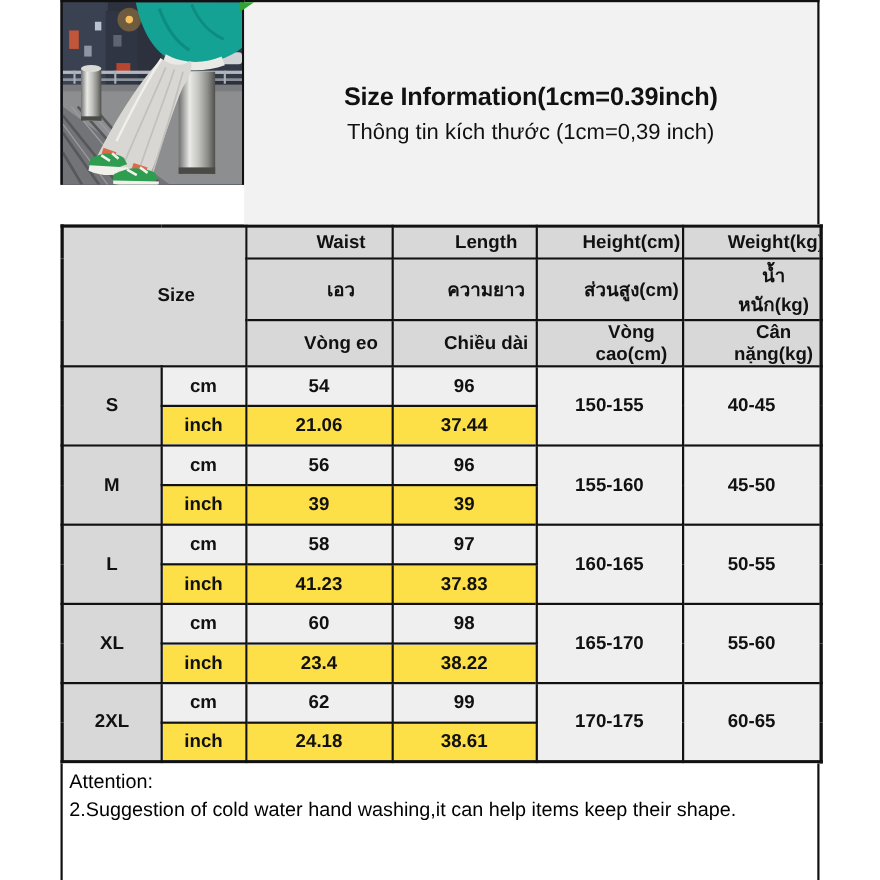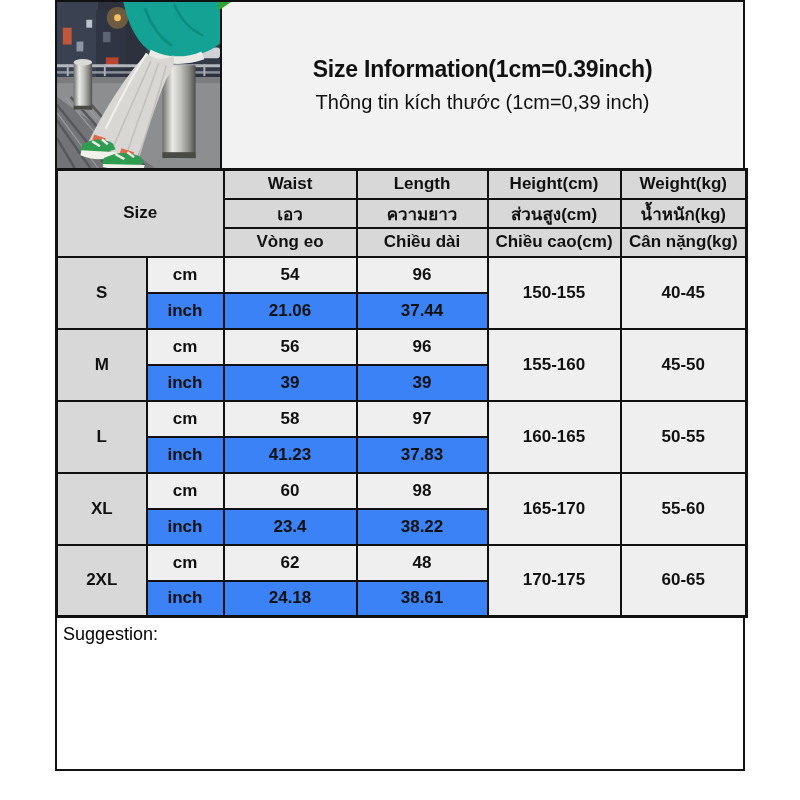--- a/index.html
+++ b/index.html
@@ -10,41 +10,41 @@
     --accent-green:#2fa335;
     --hoodie-teal:#14a294;
   }
   *{margin:0;padding:0;box-sizing:border-box;}
   html,body{background:#ffffff;}
   body{font-family:"Liberation Sans","DejaVu Sans",sans-serif;color:#111;}
   .page{position:relative;width:800px;height:800px;background:#fff;margin:0 auto;overflow:hidden;}
   .content{position:absolute;left:55px;top:0;width:690px;}
 
   
-  .top-row{display:flex;height:168px;}
+  .top-row{display:flex;height:204px;}
   .photo-frame{flex:0 0 167px;width:167px;height:168px;border:2px solid var(--border);border-bottom:none;position:relative;background:#2c313d;overflow:hidden;}
   .photo-frame svg{display:block;width:100%;height:100%;}
   .title-box{flex:1;background:var(--panel-bg);border:2px solid var(--border);border-left:none;border-bottom:none;
     display:flex;flex-direction:column;align-items:center;justify-content:center;gap:8px;position:relative;text-align:center;}
   .corner-accent{position:absolute;top:0;left:-4px;width:0;height:0;
     border-top:9px solid var(--accent-green);border-right:13px solid transparent;}
   .title-en{font-size:23px;font-weight:700;letter-spacing:-0.2px;}
   .title-th{font-size:20px;font-weight:700;}
   .title-vi{font-size:20px;font-weight:400;}
 
   
   table.size-table{width:690px;border-collapse:collapse;table-layout:fixed;border:3px solid var(--border);}
   .size-table td{border:2px solid var(--border);text-align:center;vertical-align:middle;
     font-size:17px;font-weight:700;color:#111;padding:0;overflow:hidden;}
-  .size-table thead td{background:var(--header-bg);height:29px;}
+  .size-table thead td{background:var(--header-bg);height:29px;padding-left:40px;}
   .size-head{font-size:30px;font-weight:700;background:var(--header-bg);margin-left:34px;}
   .size-table tbody tr{height:36px;}
   .cell-size-group{background:var(--header-bg);font-size:20px;}
   .sub-cm{background:var(--subrow-bg);margin-left:36px;}
-  .sub-inch{background:#3b82f6;}
+  .sub-inch{background:#fde047;}
   .range-cell{background:var(--subrow-bg);font-weight:700;}
   .light-val{font-weight:400;font-size:18px;}
 
   
   .attention{border:2px solid var(--border);border-top:none;height:153px;background:#fff;
     padding:3px 6px 0 6px;font-size:18px;line-height:26px;color:#000;}
   .attention p{margin:0;}
 </style>
 </head>
 <body>
@@ -169,21 +169,21 @@
         </tr>
         <tr>
           <td>เอว</td>
           <td>ความยาว</td>
           <td>ส่วนสูง(cm)</td>
           <td>น้ำหนัก(kg)</td>
         </tr>
         <tr>
           <td>Vòng eo</td>
           <td>Chiều dài</td>
-          <td>Chiều cao(cm)</td>
+          <td>Vòng cao(cm)</td>
           <td>Cân nặng(kg)</td>
         </tr>
       </thead>
       <tbody>
           <tr>
             <td class="cell-size-group" rowspan="2">S</td>
             <td class="sub-cm">cm</td>
             <td class="sub-cm">54</td>
             <td class="sub-cm">96</td>
             <td class="range-cell" rowspan="2">150-155</td>
@@ -230,30 +230,31 @@
           </tr>
           <tr>
             <td class="sub-inch">inch</td>
             <td class="sub-inch">23.4</td>
             <td class="sub-inch">38.22</td>
           </tr>
           <tr>
             <td class="cell-size-group" rowspan="2">2XL</td>
             <td class="sub-cm">cm</td>
             <td class="sub-cm">62</td>
-            <td class="sub-cm">48</td>
+            <td class="sub-cm">99</td>
             <td class="range-cell" rowspan="2">170-175</td>
             <td class="range-cell" rowspan="2">60-65</td>
           </tr>
           <tr>
             <td class="sub-inch">inch</td>
             <td class="sub-inch">24.18</td>
             <td class="sub-inch">38.61</td>
           </tr>
         </tbody>
     </table>
 
     <div class="attention">
-      <p>Suggestion:</p>
+      <p>Attention:</p>
+      <p>2.Suggestion of cold water hand washing,it can help items keep their shape.</p>
     </div>
 
   </div>
 </div>
 
 </body></html>

